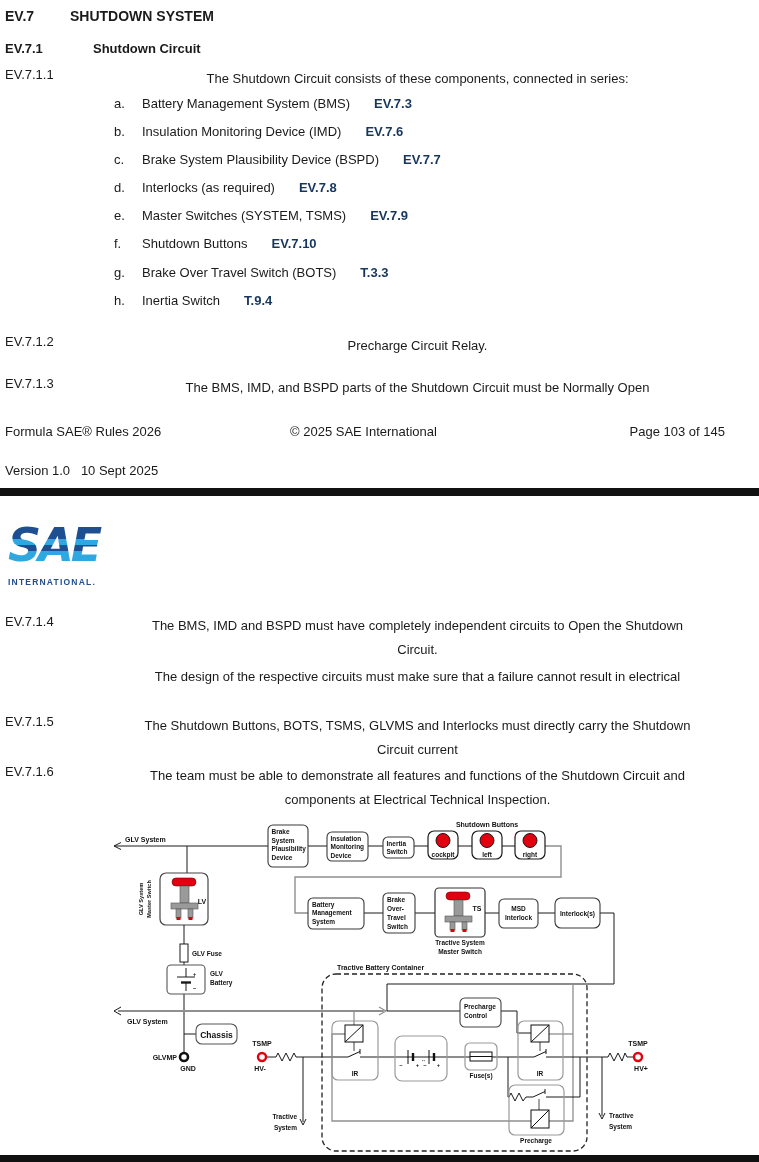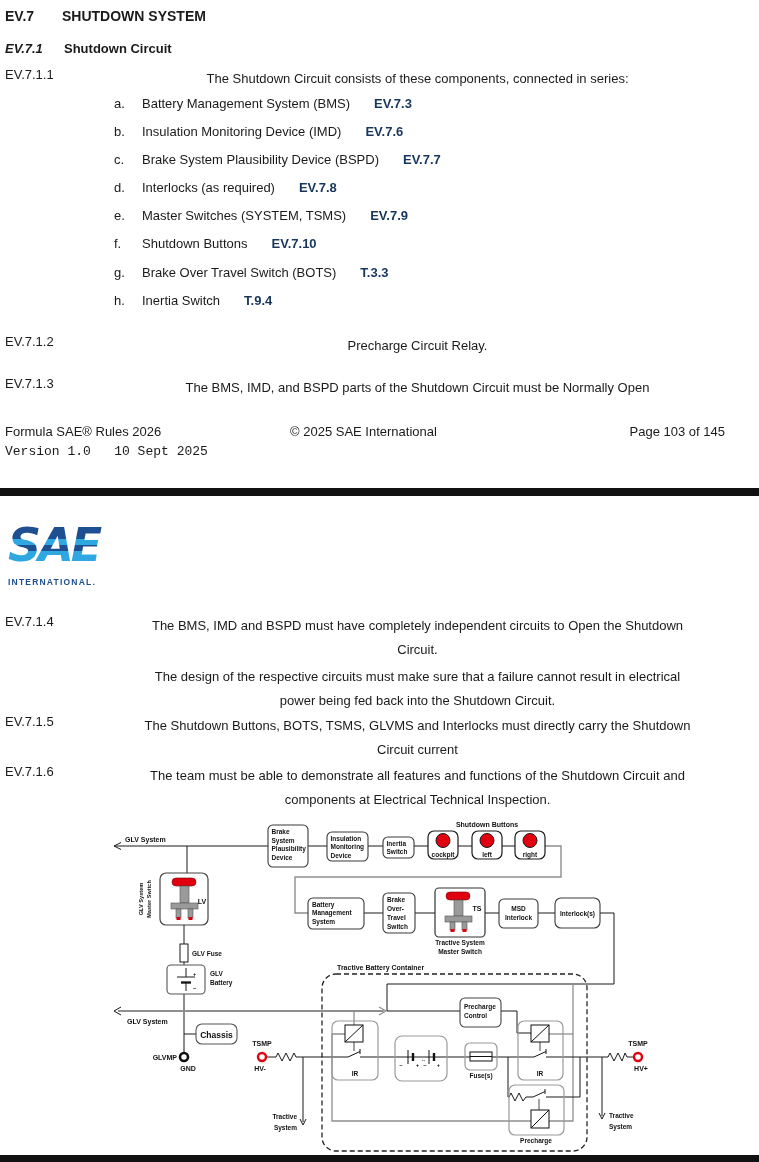--- a/index.html
+++ b/index.html
@@ -2,21 +2,21 @@
 <html><head>
 <meta charset="utf-8">
 <style>
   html,body{margin:0;padding:0;background:#ffffff;}
   #page{position:relative;width:759px;height:1162px;background:#ffffff;overflow:hidden;
         font-family:"Liberation Sans",sans-serif;color:#1a1a1a;}
   .abs{position:absolute;}
   .h1row{font-size:14px;font-weight:bold;display:flex;}
   .h1row .num{width:57px;}
   .h2row{font-size:13px;font-weight:bold;display:flex;}
-  .h2row .num{width:59px;font-style:italic;}
+  .h2row .num{width:88px;}
   .rule{font-size:13px;left:5px;right:4px;}
   .rule .num{position:absolute;left:0;top:0;}
   .rule .body{margin-left:75px;line-height:24px;}
   .rule .body div{white-space:nowrap;text-align:center;}
   .item{font-size:13px;left:114px;display:flex;}
   .item .letter{width:28px;}
   .ref{font-weight:bold;color:#17365D;margin-left:24px;}
   .footer-line{font-size:13px;left:5px;right:10px;}
   .footer-line .c{position:absolute;left:285px;}
   .footer-line .r{position:absolute;right:24px;}
@@ -33,21 +33,21 @@
   svg text{font-family:"Liberation Sans",sans-serif;fill:#111;font-weight:600;}
   .t{font-size:6.5px;}
   .tb{font-size:7px;}
   .ts{font-size:5.6px;}
 </style>
 </head>
 <body>
 
 <div id="page">
 
-  <div class="abs h1row" style="top:8px;left:5px;">
+  <div class="abs h1row" style="top:8px;left:5px;gap:8px;">
     <span class="num">EV.7</span>
     <span>SHUTDOWN SYSTEM</span>
   </div>
 
   <div class="abs h2row" style="top:41px;left:5px;">
     <span class="num">EV.7.1</span>
     <span>Shutdown Circuit</span>
   </div>
 
   <div class="abs rule" style="top:67px;">
@@ -110,42 +110,41 @@
     <div class="body">
         <div>The BMS, IMD, and BSPD parts of the Shutdown Circuit must be Normally Open</div>
       </div>
   </div>
 
   <div class="abs footer-line" style="top:424px;">
     <span>Formula SAE® Rules 2026</span>
     <span class="c">© 2025 SAE International</span>
     <span class="r">Page 103 of 145</span>
   </div>
-  <div class="abs footer-line" style="top:444px;font-family:Liberation Mono, monospace;">
+  <div class="abs footer-line" style="top:463px;">
     <span>Version 1.0   10 Sept 2025</span>
   </div>
 
   <div class="abs divider" style="top:488px;height:8px;"></div>
 
   <div class="abs logo">
     <div class="sae">SAE</div>
     <div class="intl">INTERNATIONAL.</div>
   </div>
 
   <div class="abs rule" style="top:614px;">
     <span class="num">EV.7.1.4</span>
     <div class="body">
       <div>The BMS, IMD and BSPD must have completely independent circuits to Open the Shutdown</div>
       <div>Circuit.</div>
     </div>
   </div>
   <div class="abs rule" style="top:665px;">
     <div class="body">
       <div>The design of the respective circuits must make sure that a failure cannot result in electrical</div>
-      <div>power being fed back into the Shutdown Circuit.</div>
     </div>
   </div>
   <div class="abs rule" style="top:714px;">
     <span class="num">EV.7.1.5</span>
     <div class="body">
       <div>The Shutdown Buttons, BOTS, TSMS, GLVMS and Interlocks must directly carry the Shutdown</div>
       <div>Circuit current</div>
     </div>
   </div>
   <div class="abs rule" style="top:764px;">

